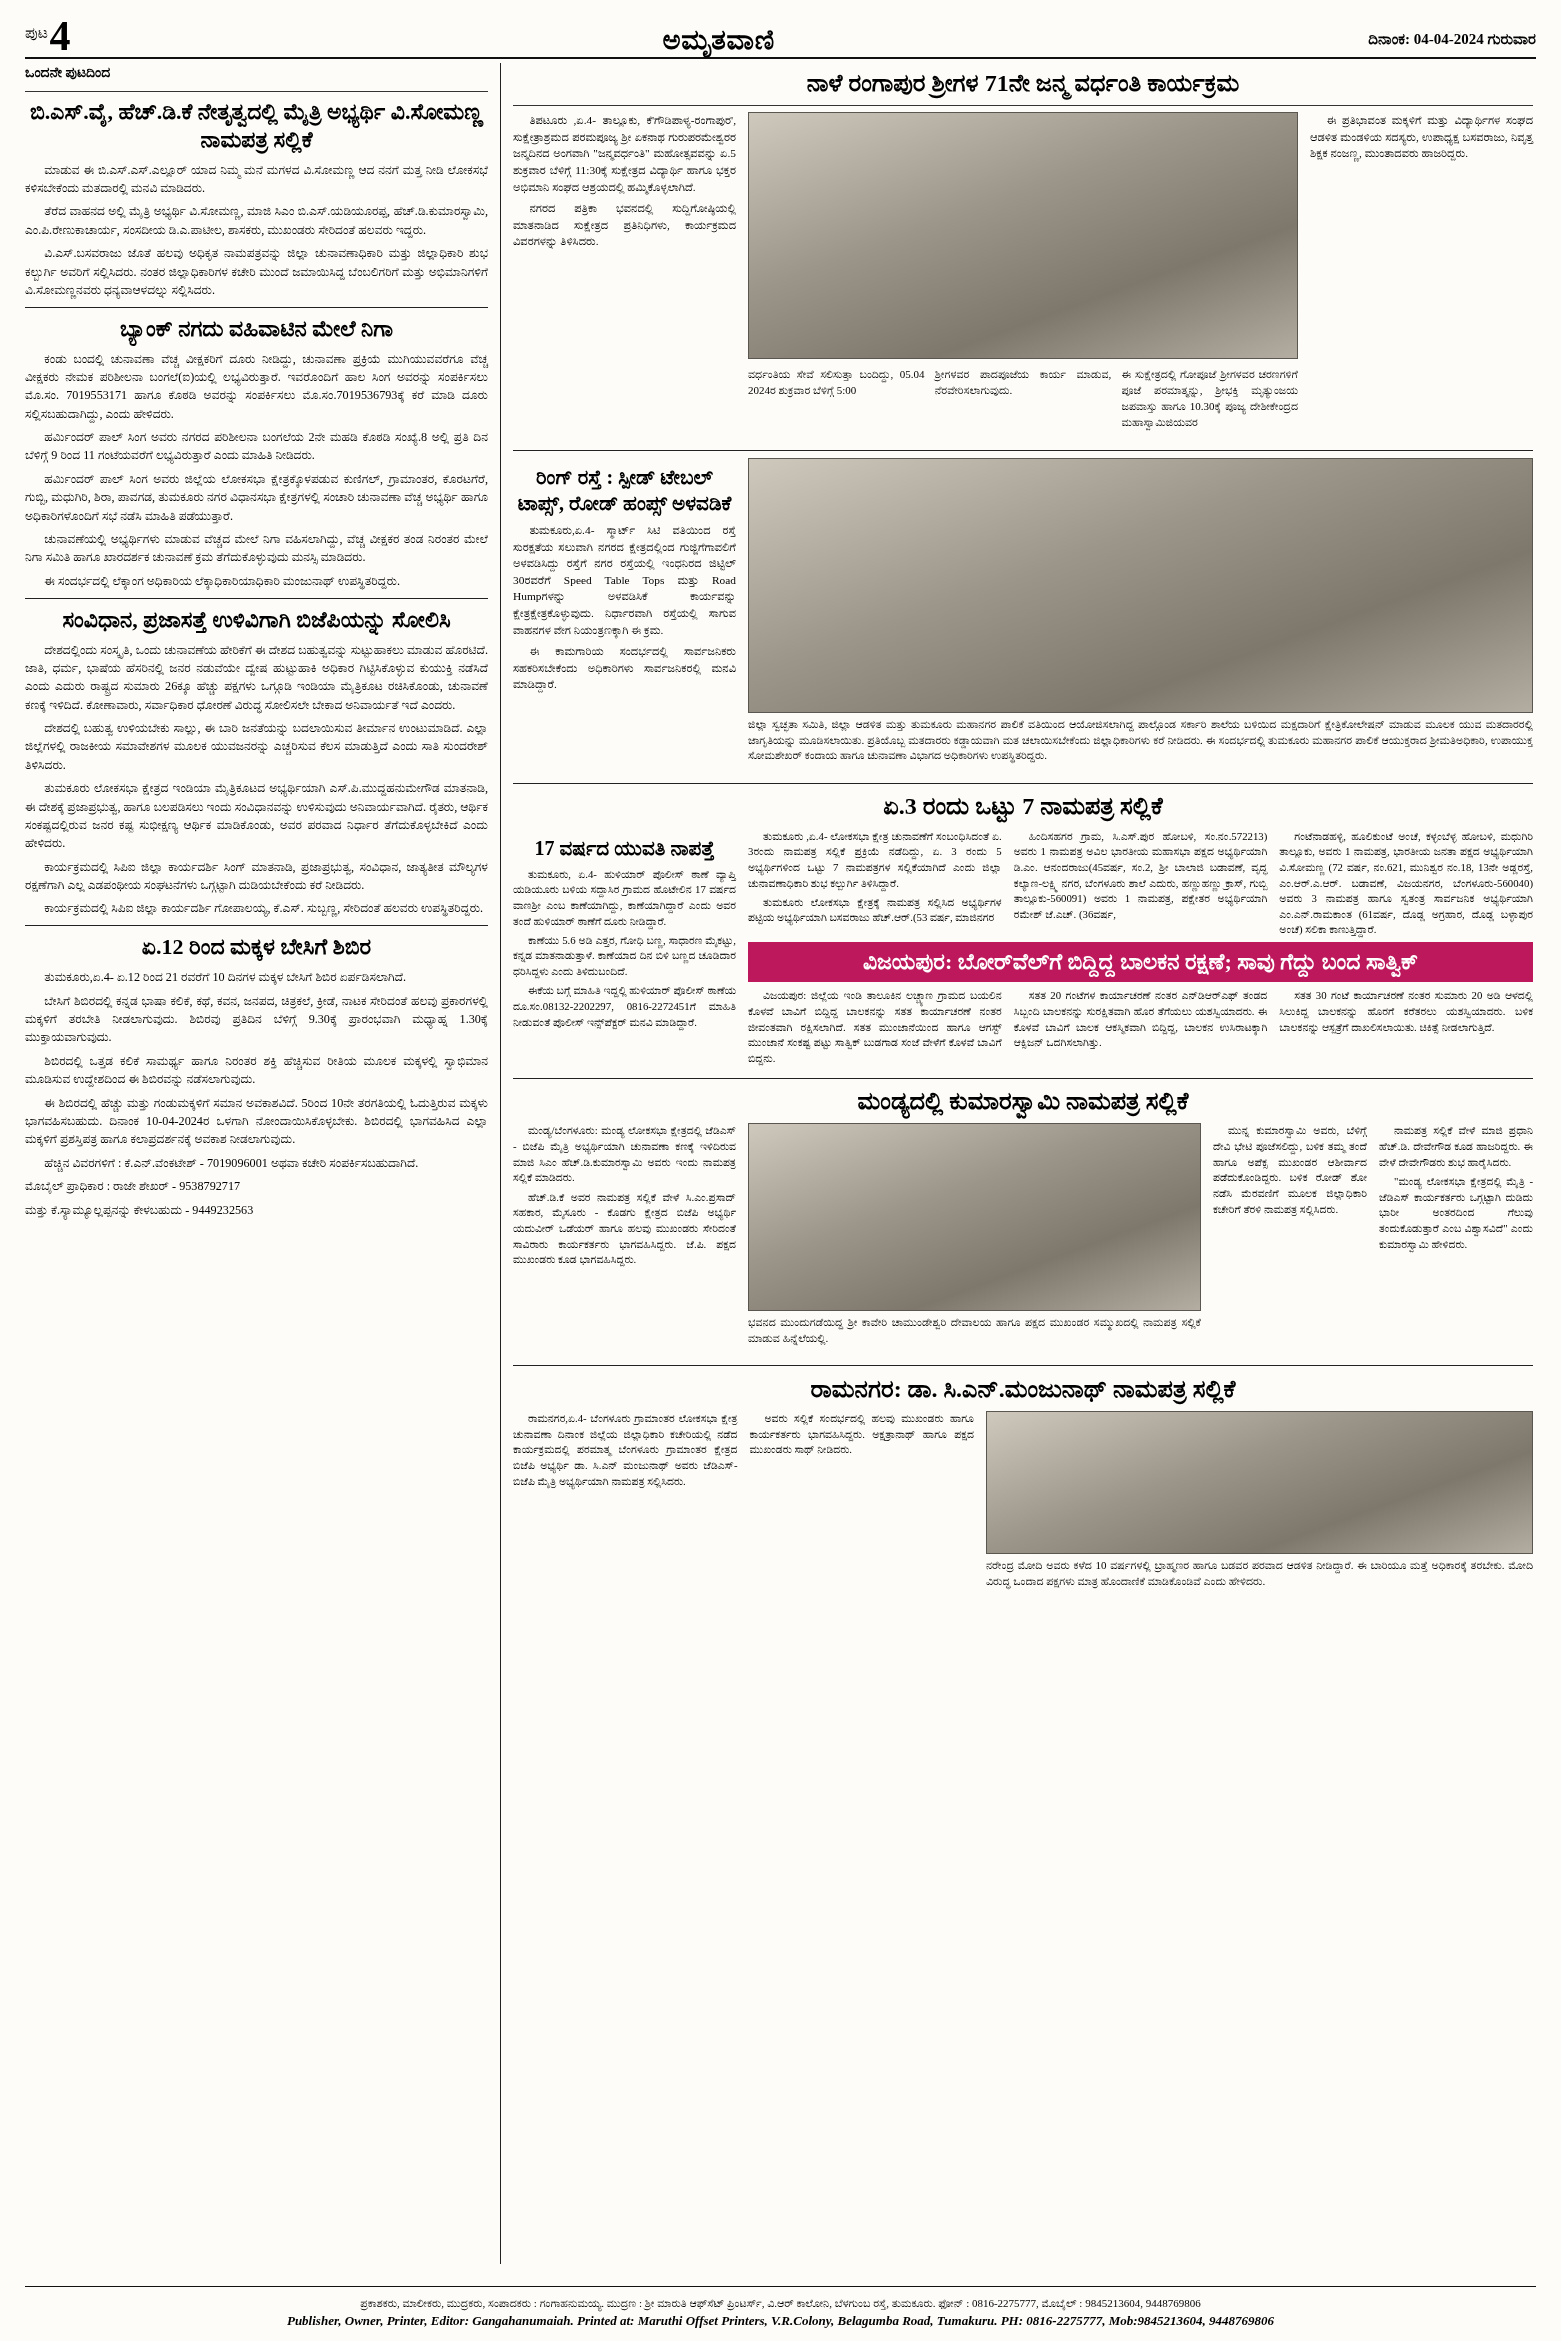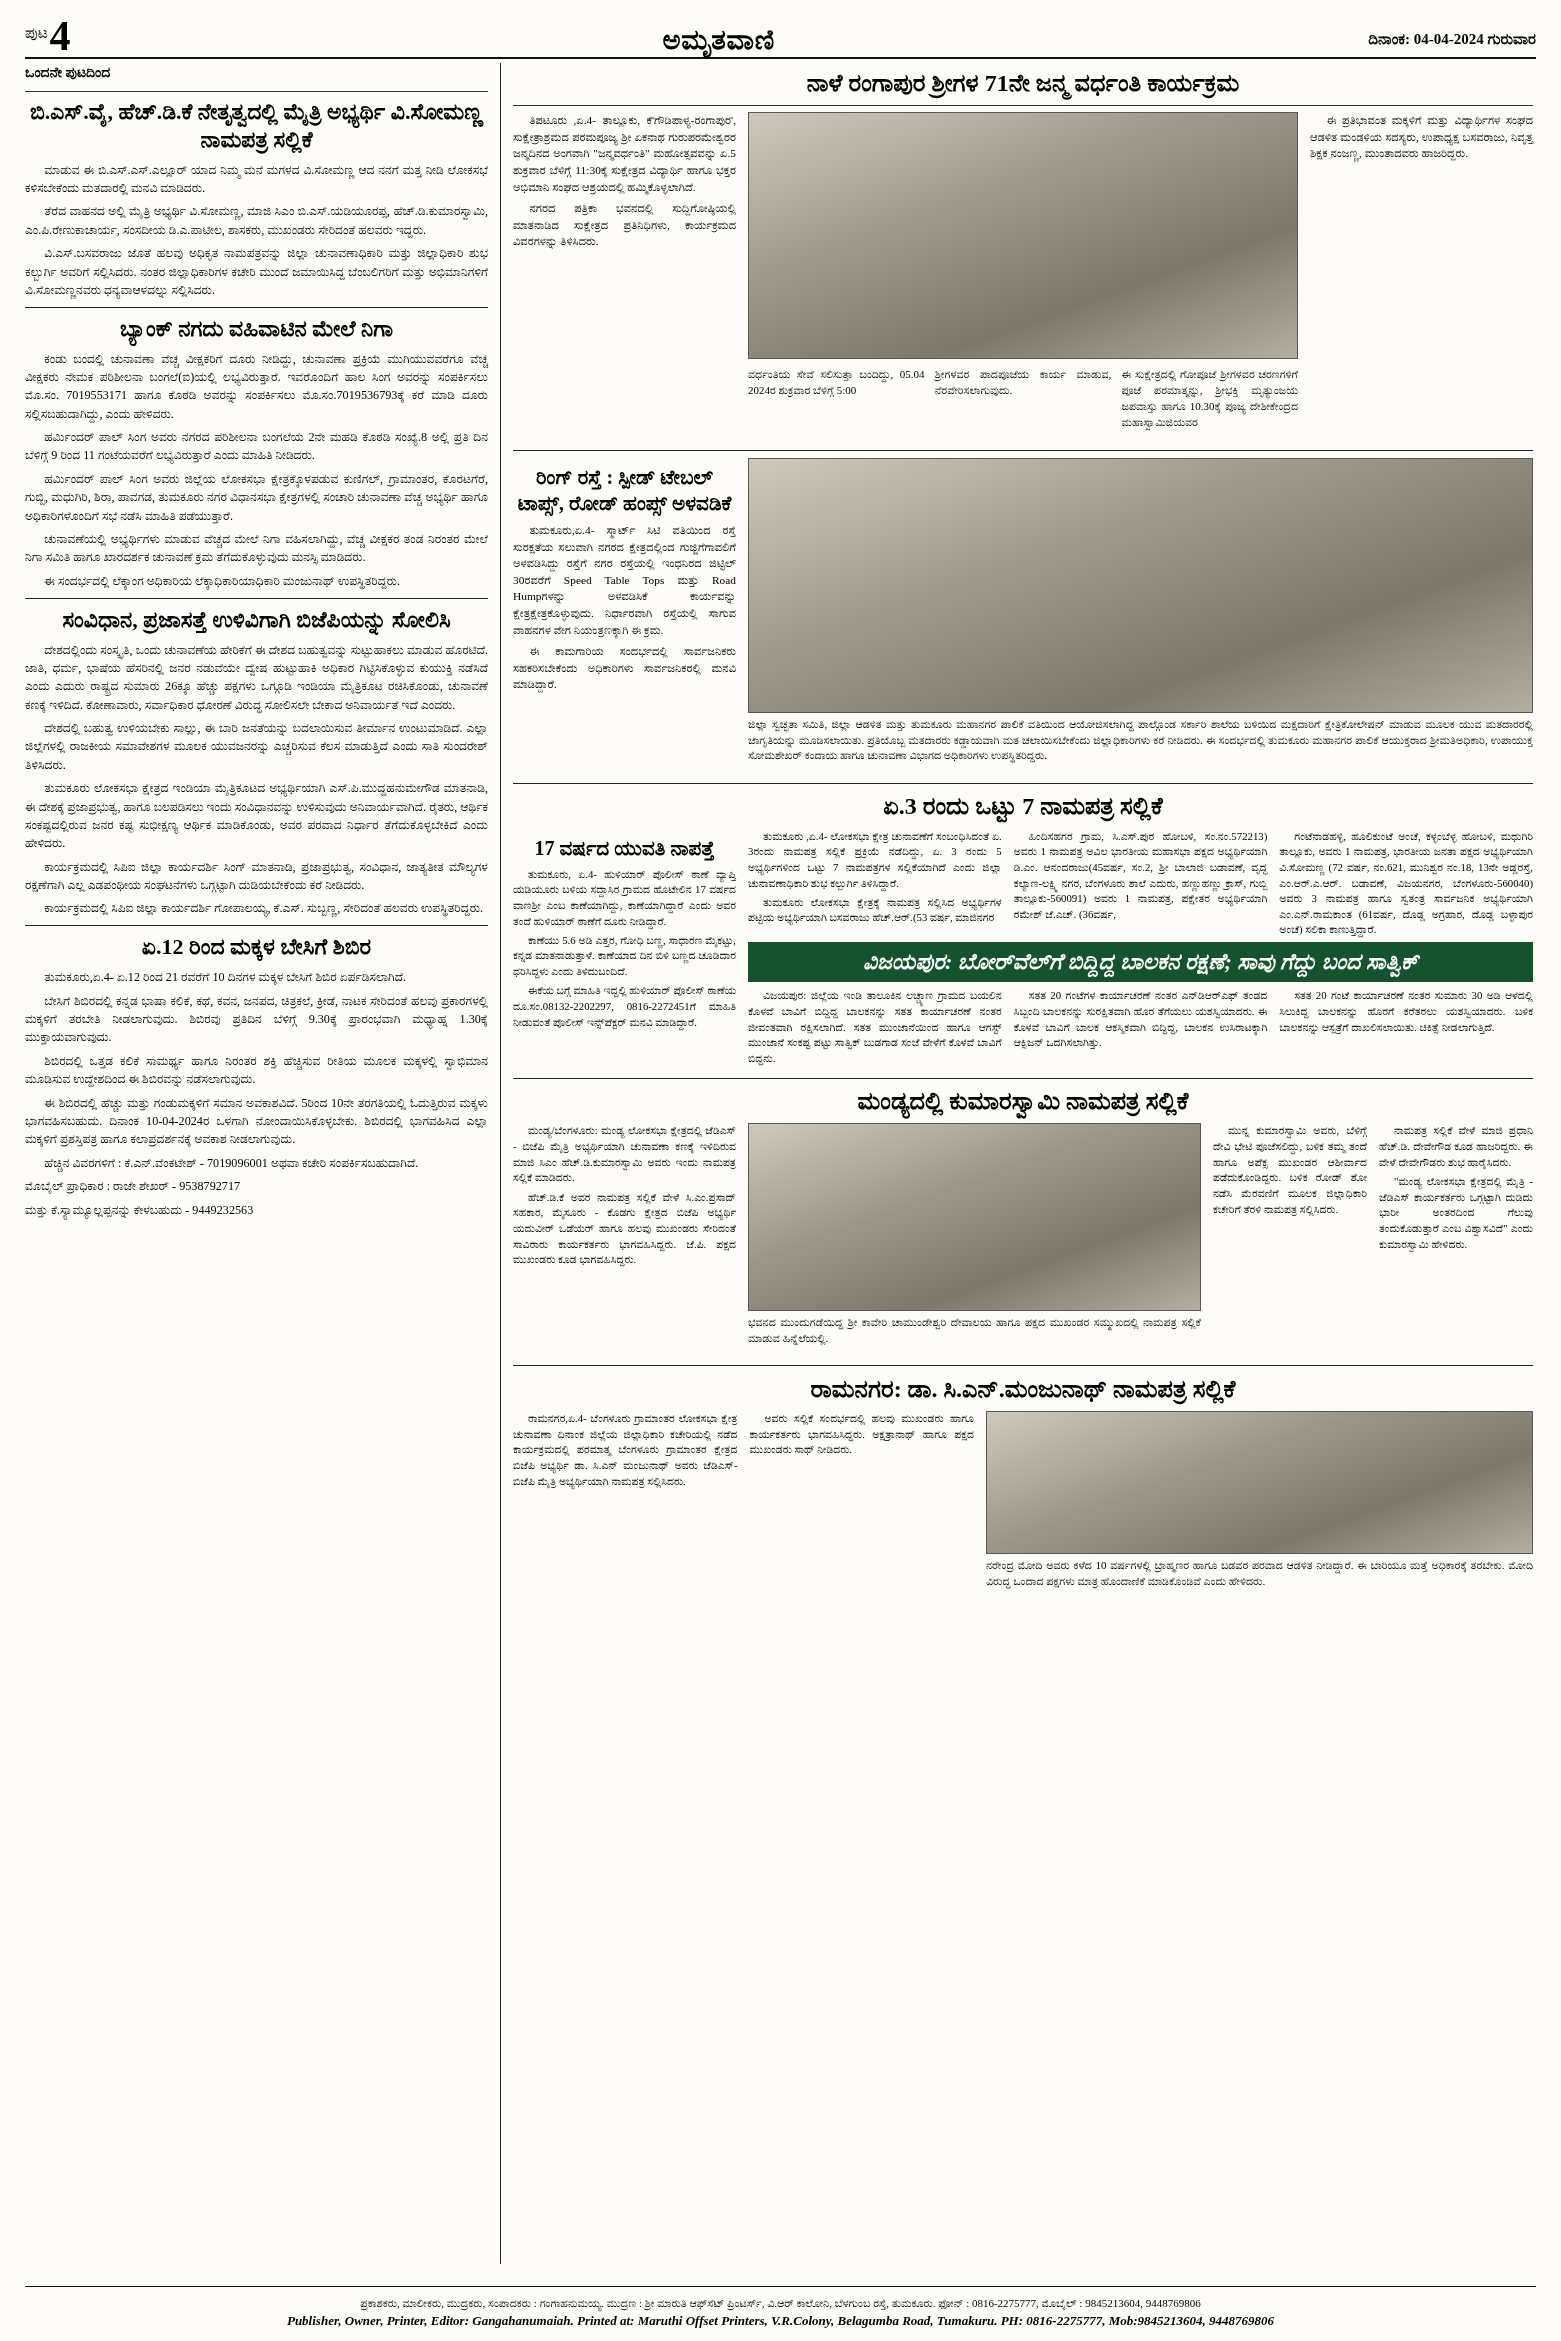--- a/index.html
+++ b/index.html
@@ -25,21 +25,21 @@
   .kicker{font-size:14px;font-weight:bold;padding:1.5px 0 4.5px 0;}
   h2.head{font-size:22px;line-height:1.25;text-align:center;font-weight:bold;margin:4.5px 0 7.4px 0;}
   h2.head.big{font-size:24px;}
   h3.sub{font-size:20px;line-height:1.3;text-align:center;font-weight:bold;margin:6px 0 6px 0;}
   p.t{font-size:12.2px;line-height:1.5;text-align:justify;margin:0 0 5.2px 0;text-indent:19.3px;}
   p.t.noind{text-indent:0;}
   .photo{background:#b9b3a8;border:0.7px solid #5a5750;position:relative;overflow:hidden;}
   .photo .ph-in{position:absolute;inset:0;background:
      linear-gradient(160deg,#cfc9bd 0%,#9c968a 40%,#7d776c 70%,#b4aea2 100%);}
   .cap{font-size:11px;line-height:1.45;text-align:justify;margin-top:3.7px;}
-  .invhead{background:#14532d;color:#fff;text-align:center;font-size:22px;font-weight:bold;padding:6px 4.5px;line-height:1.3;font-style:italic;}
+  .invhead{background:#be185d;color:#fff;text-align:center;font-size:22px;font-weight:bold;padding:6px 4.5px;line-height:1.3;}
   .footer{position:absolute;left:25px;right:25px;bottom:13.4px;border-top:1.5px solid #111;padding-top:10px;}
   .footer .l1{font-size:11px;text-align:center;}
   .footer .l2{font-size:13px;font-weight:bold;text-align:center;margin-top:2.2px;font-style:italic;}
   
   .grid2{display:flex;gap:12px;}
   .grid3{display:flex;gap:12px;}
   .flex1{flex:1;}
   .sec{margin-bottom:7.4px;}
   .small{font-size:11.4px;line-height:1.46;text-align:justify;margin:0 0 4.5px 0;text-indent:16.4px;}
   .tiny{font-size:10.8px;line-height:1.45;text-align:justify;margin:0 0 3.7px 0;text-indent:15px;}
@@ -180,21 +180,21 @@
           </div>
           <div class="invhead">ವಿಜಯಪುರ: ಬೋರ್‌ವೆಲ್‌ಗೆ ಬಿದ್ದಿದ್ದ ಬಾಲಕನ ರಕ್ಷಣೆ; ಸಾವು ಗೆದ್ದು ಬಂದ ಸಾತ್ವಿಕ್</div>
           <div class="grid3" style="gap:12px;margin-top:6px">
             <div class="flex1">
                 <p class="tiny">ವಿಜಯಪುರ: ಜಿಲ್ಲೆಯ ಇಂಡಿ ತಾಲೂಕಿನ ಲಚ್ಚ್ಯಾಣ ಗ್ರಾಮದ ಬಯಲಿನ ಕೊಳವೆ ಬಾವಿಗೆ ಬಿದ್ದಿದ್ದ ಬಾಲಕನನ್ನು ಸತತ ಕಾರ್ಯಾಚರಣೆ ನಂತರ ಜೀವಂತವಾಗಿ ರಕ್ಷಿಸಲಾಗಿದೆ. ಸತತ ಮುಂಜಾನೆಯಿಂದ ಹಾಗೂ ಆಗಸ್ಟ್ ಮುಂಜಾನೆ ಸಂಕಷ್ಟ ಪಟ್ಟು ಸಾತ್ವಿಕ್ ಬುಡಗಾಡ ಸಂಜೆ ವೇಳೆಗೆ ಕೊಳವೆ ಬಾವಿಗೆ ಬಿದ್ದನು.</p>
               </div>
             <div class="flex1">
                 <p class="tiny">ಸತತ 20 ಗಂಟೆಗಳ ಕಾರ್ಯಾಚರಣೆ ನಂತರ ಎನ್‌ಡಿಆರ್‌ಎಫ್ ತಂಡದ ಸಿಬ್ಬಂದಿ ಬಾಲಕನನ್ನು ಸುರಕ್ಷಿತವಾಗಿ ಹೊರ ತೆಗೆಯಲು ಯಶಸ್ವಿಯಾದರು. ಈ ಕೊಳವೆ ಬಾವಿಗೆ ಬಾಲಕ ಆಕಸ್ಮಿಕವಾಗಿ ಬಿದ್ದಿದ್ದ, ಬಾಲಕನ ಉಸಿರಾಟಕ್ಕಾಗಿ ಆಕ್ಸಿಜನ್ ಒದಗಿಸಲಾಗಿತ್ತು.</p>
               </div>
             <div class="flex1">
-                <p class="tiny">ಸತತ 20 ಗಂಟೆ ಕಾರ್ಯಾಚರಣೆ ನಂತರ ಸುಮಾರು 30 ಅಡಿ ಆಳದಲ್ಲಿ ಸಿಲುಕಿದ್ದ ಬಾಲಕನನ್ನು ಹೊರಗೆ ಕರೆತರಲು ಯಶಸ್ವಿಯಾದರು. ಬಳಿಕ ಬಾಲಕನನ್ನು ಆಸ್ಪತ್ರೆಗೆ ದಾಖಲಿಸಲಾಯಿತು. ಚಿಕಿತ್ಸೆ ನೀಡಲಾಗುತ್ತಿದೆ.</p>
+                <p class="tiny">ಸತತ 30 ಗಂಟೆ ಕಾರ್ಯಾಚರಣೆ ನಂತರ ಸುಮಾರು 20 ಅಡಿ ಆಳದಲ್ಲಿ ಸಿಲುಕಿದ್ದ ಬಾಲಕನನ್ನು ಹೊರಗೆ ಕರೆತರಲು ಯಶಸ್ವಿಯಾದರು. ಬಳಿಕ ಬಾಲಕನನ್ನು ಆಸ್ಪತ್ರೆಗೆ ದಾಖಲಿಸಲಾಯಿತು. ಚಿಕಿತ್ಸೆ ನೀಡಲಾಗುತ್ತಿದೆ.</p>
               </div>
           </div>
         </div>
       </div>
 
       <div class="rule"></div>
 
       <h2 class="head big">ಮಂಡ್ಯದಲ್ಲಿ ಕುಮಾರಸ್ವಾಮಿ ನಾಮಪತ್ರ ಸಲ್ಲಿಕೆ</h2>
       <div class="grid3">
         <div style="width:223px">

